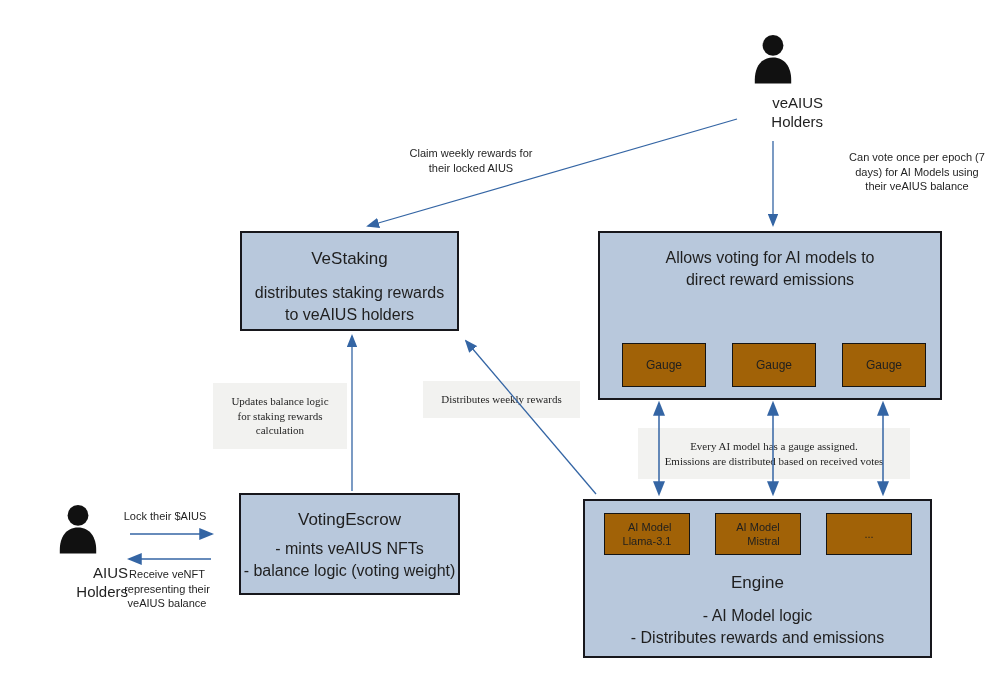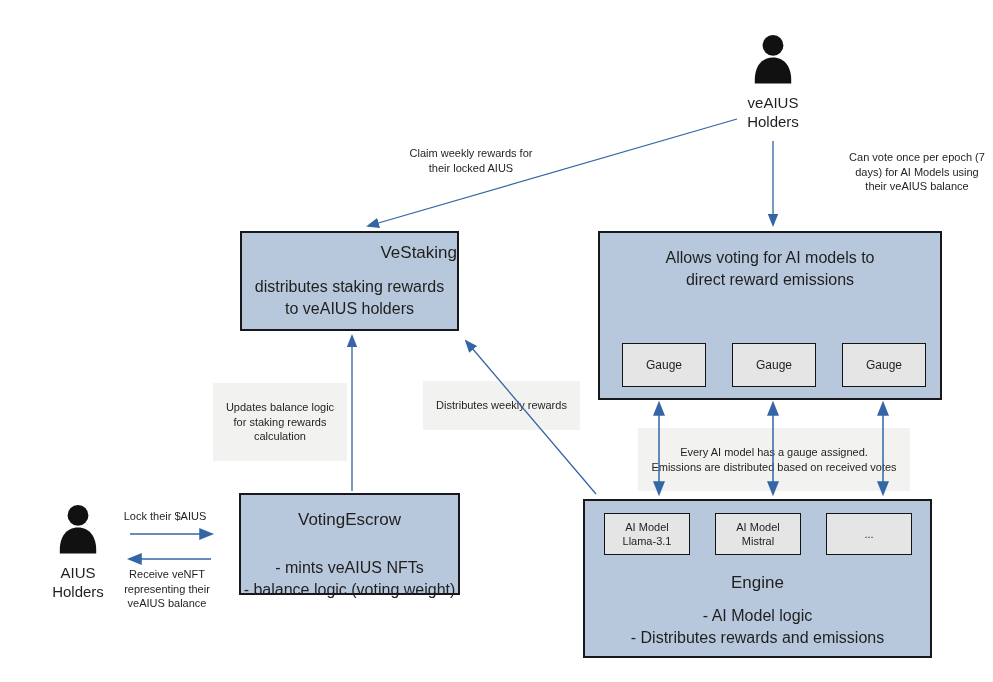--- a/index.html
+++ b/index.html
@@ -7,33 +7,33 @@
     position:relative;width:993px;height:682px;background:#ffffff;
     font-family:"Liberation Sans",sans-serif;color:#1f1f1f;overflow:hidden;
   }
   .node{
     position:absolute;background:#b8c8dc;border:2px solid #17171c;
     box-sizing:border-box;text-align:center;z-index:1;
   }
   .node-title{font-size:17px;white-space:pre-line;}
   .node-body{font-size:16px;line-height:1.35;white-space:pre-line;}
   .subbox{
-    position:absolute;background:#e5e5e5;border:1.5px solid #141414;
+    position:absolute;background:#a16207;border:1.5px solid #141414;
     box-sizing:border-box;display:flex;align-items:center;justify-content:center;
-    text-align:center;white-space:pre-line;
+    text-align:right;white-space:pre-line;
   }
   .gauge{font-size:12px;}
   .model{font-size:11px;line-height:1.3;}
   .edge-label{
     position:absolute;font-size:11px;line-height:1.32;text-align:center;
     white-space:pre-line;z-index:1;
   }
-  .edge-label.shaded{background:#f2f2f0;padding:17px 5px;}
+  .edge-label.shaded{background:#f2f2f0;padding:11px 5px;font-family:Liberation Serif, serif;}
   .actor{position:absolute;text-align:center;z-index:1;}
-  .actor-label{font-size:15px;line-height:1.25;white-space:pre-line;margin-top:4px;}
+  .actor-label{font-size:15px;line-height:1.25;white-space:pre-line;margin-top:4px;text-align:right;}
   #arrow-layer{position:absolute;left:0;top:0;z-index:2;pointer-events:none;}
 </style>
 </head>
 <body>
 
 <div id="canvas">
 
   <div class="actor" style="left:723px;top:34px;width:100px;">
     <span style="display:inline-block;">
       <svg width="46" height="52" viewBox="0 0 44 50" aria-hidden="true">
@@ -50,36 +50,36 @@
       <svg width="46" height="52" viewBox="0 0 44 50" aria-hidden="true">
         <circle cx="22" cy="11" r="10" fill="#111"></circle>
         <path fill="#111" d="M22 22.5 C33.5 22.5 39.5 32 39.5 44 L39.5 47.5 L4.5 47.5 L4.5 44 C4.5 32 10.5 22.5 22 22.5 Z"></path>
       </svg>
     </span>
     <div class="actor-label">AIUS
 Holders</div>
   </div>
 
   <div class="node" style="left:240px;top:231px;width:219px;height:100px;">
-    <div class="node-title" style="margin-top:10px;text-align:right;">VeStaking</div>
+    <div class="node-title" style="margin-top:16px;">VeStaking</div>
     <div class="node-body" style="margin-top:13px;">distributes staking rewards
 to veAIUS holders</div>
   </div>
 
   <div class="node" style="left:598px;top:231px;width:344px;height:169px;">
     <div class="node-body" style="margin-top:14px;">Allows voting for AI models to
 direct reward emissions</div>
     <div class="subbox gauge" style="left:22px;top:110px;width:84px;height:44px;">Gauge</div>
     <div class="subbox gauge" style="left:132px;top:110px;width:84px;height:44px;">Gauge</div>
     <div class="subbox gauge" style="left:242px;top:110px;width:84px;height:44px;">Gauge</div>
   </div>
 
   <div class="node" style="left:239px;top:493px;width:221px;height:102px;">
     <div class="node-title" style="margin-top:15px;">VotingEscrow</div>
-    <div class="node-body" style="margin-top:27px;">- mints veAIUS NFTs
+    <div class="node-body" style="margin-top:8px;">- mints veAIUS NFTs
 - balance logic (voting weight)</div>
   </div>
 
   <div class="node" style="left:583px;top:499px;width:349px;height:159px;">
     <div class="subbox model" style="left:19px;top:12px;width:86px;height:42px;">AI Model
 Llama-3.1</div>
     <div class="subbox model" style="left:130px;top:12px;width:86px;height:42px;">AI Model
 Mistral</div>
     <div class="subbox model" style="left:241px;top:12px;width:86px;height:42px;">...</div>
     <div class="node-title" style="margin-top:72px;">Engine</div>

